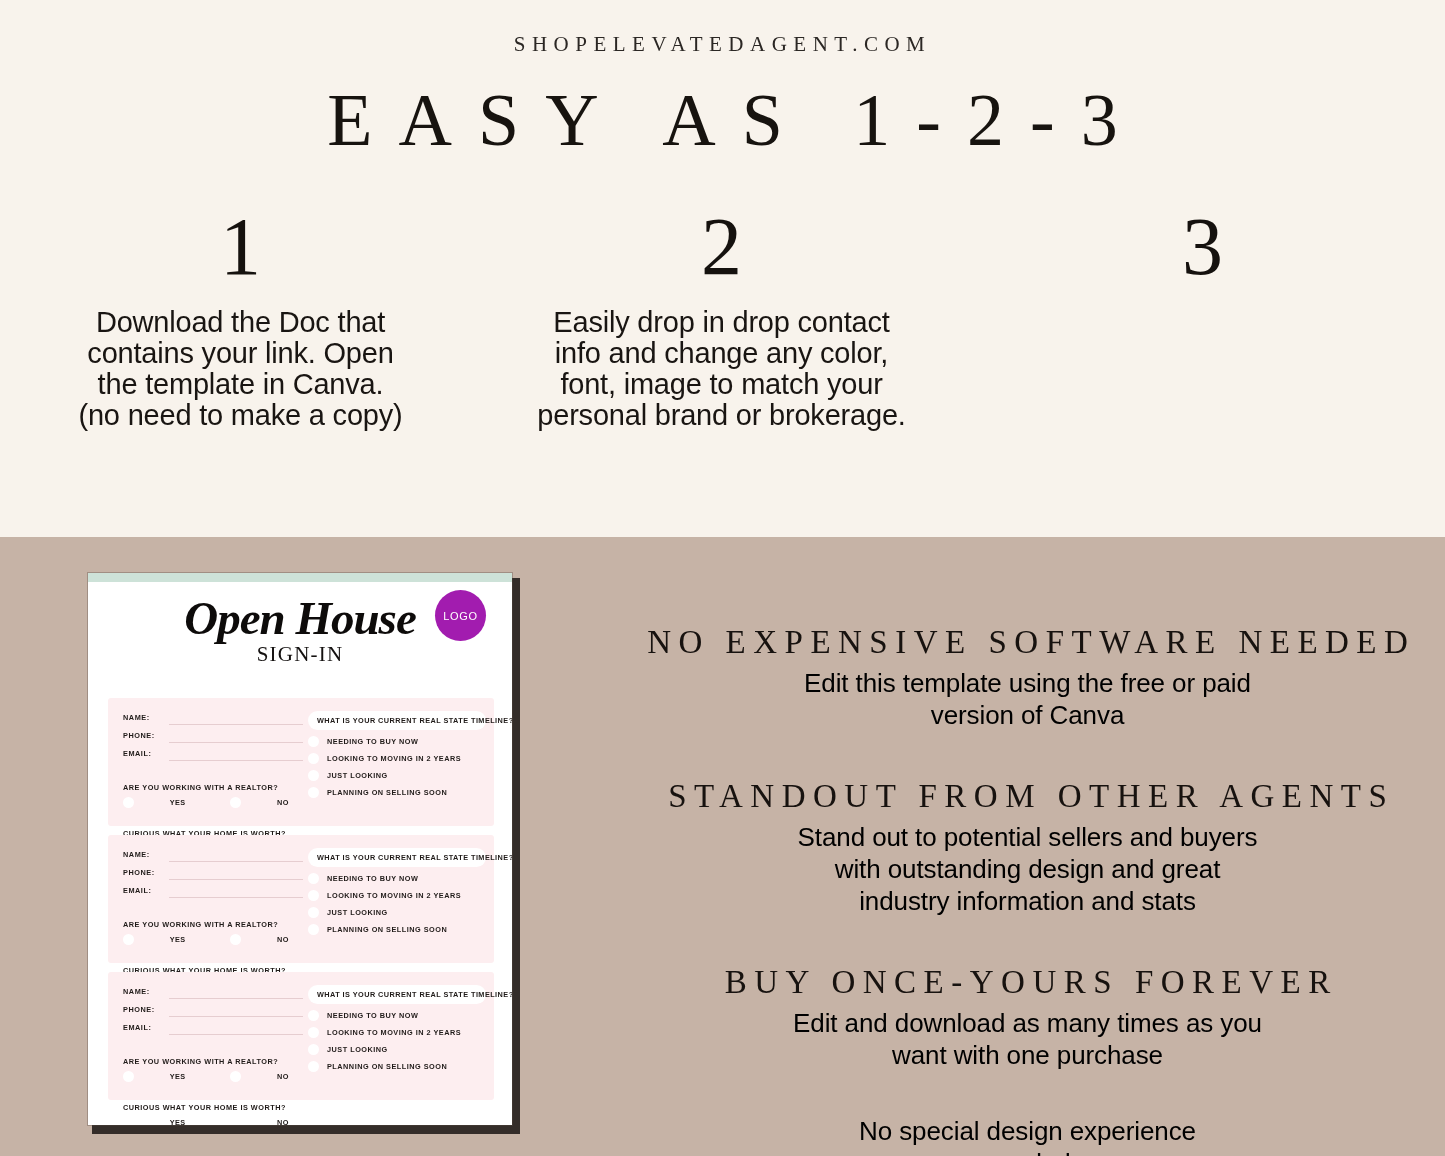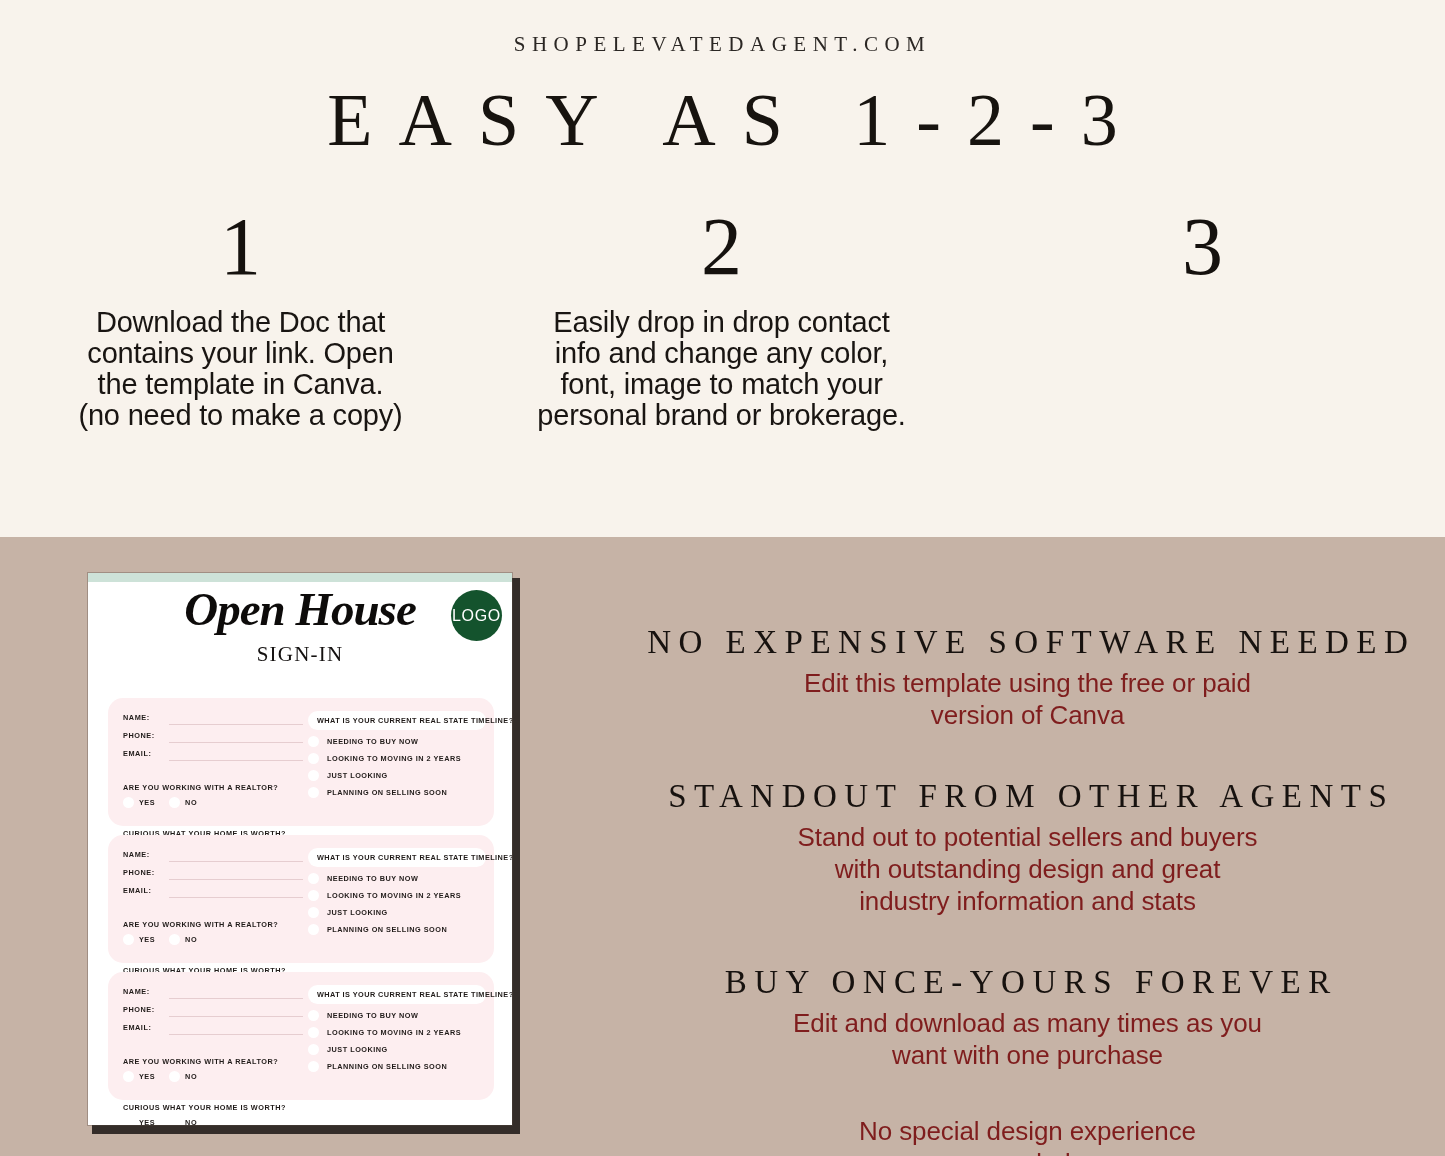--- a/index.html
+++ b/index.html
@@ -87,53 +87,53 @@
     box-shadow:0 0 0 1px rgba(90,75,65,.35);
   }
   .doc-mint{
     position:absolute;left:0;top:0;width:424px;height:9px;
     background:#cde2d8;
   }
   .doc-head{
     position:absolute;left:0;top:9px;width:424px;height:106px;
   }
   .doc-title{
-    position:absolute;left:0;top:1px;width:424px;
+    position:absolute;left:0;top:10px;width:424px;
     text-align:center;
     font-family:"Liberation Serif", serif;
     font-style:italic;
     font-weight:700;
     font-size:47px;
     line-height:52px;
     color:#0d0b0a;
     letter-spacing:-1px;
   }
   .doc-sub{
     position:absolute;left:0;top:60px;width:424px;
     text-align:center;
     font-family:"Liberation Serif", serif;
     font-size:21px;
     letter-spacing:1.2px;
     color:#141110;
   }
   .logo-badge{
-    position:absolute;right:10px;top:8px;
+    position:absolute;right:26px;top:8px;
     width:51px;height:51px;border-radius:50%;
-    background:#14532d;
+    background:#a21caf;
     display:flex;align-items:center;justify-content:center;
     color:#fff;
     font-family:"Liberation Sans", sans-serif;
-    font-size:16px;letter-spacing:.7px;font-weight:400;
+    font-size:11px;letter-spacing:.7px;font-weight:400;
   }
 
   
   .form-block{
     position:absolute;left:20px;width:386px;height:128px;
     background:#fdeef0;
-    border-radius:15px;
+    border-radius:3px;
   }
   .fb1{top:125px;}
   .fb2{top:262px;}
   .fb3{top:399px;}
 
   .fcol-left{position:absolute;left:15px;top:13px;width:180px;}
   .fcol-right{position:absolute;left:200px;top:13px;width:178px;}
 
   .fline{
     position:relative;height:15px;margin-bottom:3px;
@@ -148,21 +148,21 @@
     position:absolute;left:46px;right:0;bottom:1px;height:1px;
     background:#e6cdd0;
   }
   .fq{
     margin-top:21px;
     font-size:7.3px;font-weight:700;letter-spacing:.5px;
     color:#201b19;
     font-family:"Liberation Sans", sans-serif;
   }
   .yesno{
-    display:flex;align-items:center;margin-top:5px;margin-bottom:2px;
+    display:flex;align-items:center;margin-top:5px;margin-bottom:2px;justify-content:space-between;
   }
   .radio{
     width:11px;height:11px;border-radius:50%;
     background:#ffffff;flex:0 0 auto;
   }
   .yn-label{
     font-size:7.3px;font-weight:700;letter-spacing:.5px;
     color:#201b19;margin-left:5px;margin-right:14px;
     font-family:"Liberation Sans", sans-serif;
   }
@@ -198,21 +198,21 @@
     color:#17120f;
     text-indent:7.5px;
     line-height:42px;
     margin-bottom:4px;
   }
   .b-body{
     text-align:center;
     font-family:"Liberation Sans", sans-serif;
     font-size:26px;
     line-height:32px;
-    color:#7f1d1d;
+    color:#000000;
     white-space:pre-line;
     letter-spacing:-0.1px;
   }
 </style>
 </head>
 <body>
 
 <div class="page">
 
   <div class="top-section">

